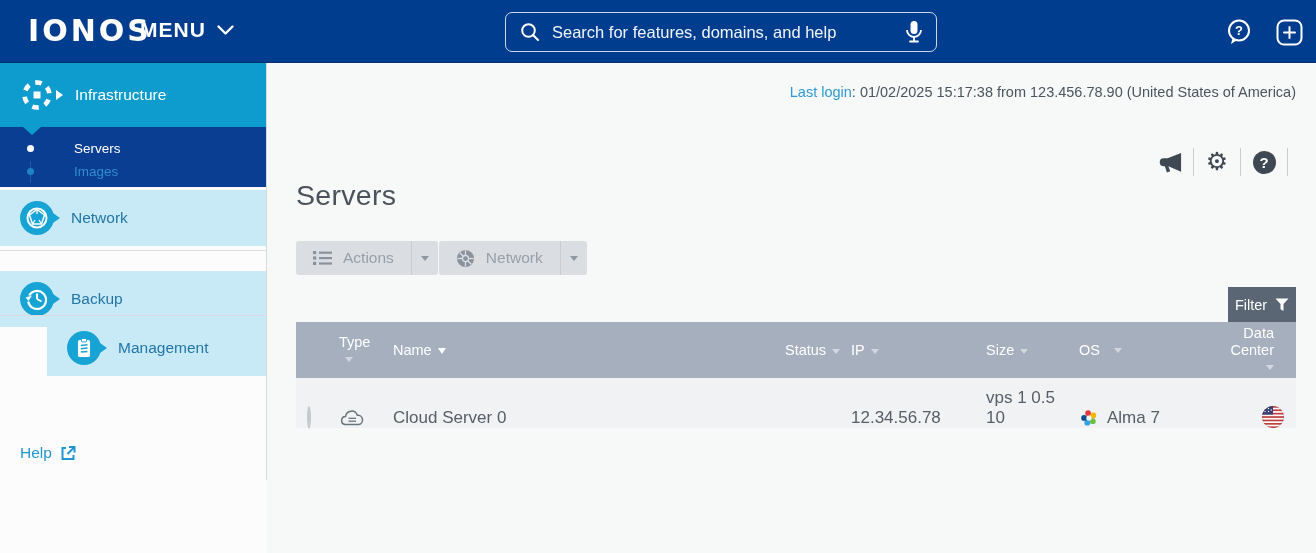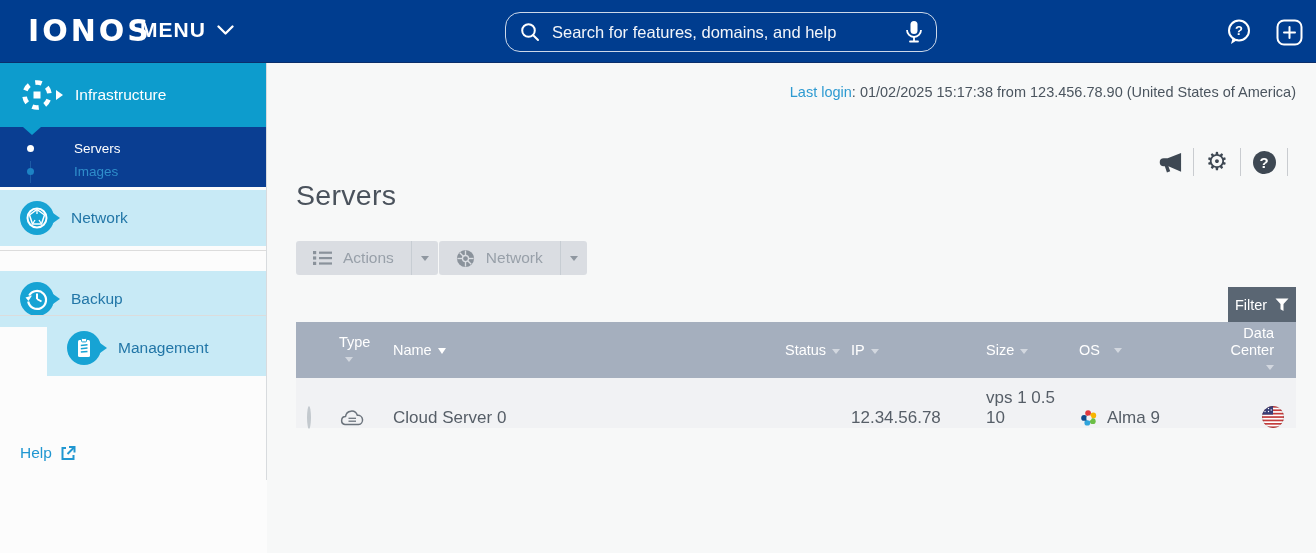--- a/index.html
+++ b/index.html
@@ -5,21 +5,21 @@
   * { margin:0; padding:0; box-sizing:border-box; }
   html,body { width:1316px; height:553px; overflow:hidden; }
   body { font-family:"Liberation Sans", sans-serif; background:#f7f8f8; position:relative; }
   svg { display:block; }
 
   
   .navbar { position:absolute; left:0; top:0; width:1316px; height:63px; background:#003d8f; border-bottom:1px solid #0a2f6b; z-index:10; }
   .logo { position:absolute; left:28px; top:13px; color:#fff; font-size:30px; font-weight:700; letter-spacing:3px; cursor:pointer; font-family:"DejaVu Sans", sans-serif; }
   .menu-btn { position:absolute; left:140px; top:18px; display:flex; align-items:center; gap:11px; color:#fff; cursor:pointer; }
   .menu-btn .menu-lbl { font-size:21px; font-weight:700; letter-spacing:1px; }
-  .search { position:absolute; left:505px; top:12px; width:432px; height:40px; border:1px solid rgba(255,255,255,.8); border-radius:15px; display:flex; align-items:center; padding:0 13px; gap:11px; }
+  .search { position:absolute; left:505px; top:12px; width:432px; height:40px; border:1px solid rgba(255,255,255,.8); border-radius:7px; display:flex; align-items:center; padding:0 13px; gap:11px; }
   .search input { flex:1; background:transparent; border:none; outline:none; color:#fff; font-size:16.5px; font-family:"Liberation Sans",sans-serif; }
   .search input::placeholder { color:rgba(255,255,255,.95); opacity:1; }
   .nav-icons { position:absolute; right:13px; top:18px; display:flex; gap:23px; align-items:center; }
   .nav-icons > div { cursor:pointer; }
 
   
   .sidebar { position:absolute; left:0; top:63px; width:267px; height:490px; background:#fcfcfc; }
   .side-border { position:absolute; right:0; top:0; width:1px; height:417px; background:#d8dbde; }
   .infra-item { position:absolute; left:0; top:0; width:266px; height:64px; background:#0d9ccd; display:flex; align-items:center; cursor:pointer; }
   .infra-item .lbl { color:#fff; font-size:15.5px; margin-left:19px; }
@@ -317,21 +317,21 @@
         <span>
           <svg width="20" height="20" viewBox="0 0 20 20">
             <circle cx="9.1" cy="5.1" r="2.9" fill="#e23a3f"></circle>
             <circle cx="14.3" cy="7.5" r="2.9" fill="#f7b500"></circle>
             <circle cx="13.8" cy="13.2" r="2.9" fill="#6cbe45"></circle>
             <circle cx="8.3" cy="14.7" r="2.9" fill="#30a4dc"></circle>
             <circle cx="5.1" cy="9.9" r="2.9" fill="#0f4c8c"></circle>
             <circle cx="10" cy="10" r="2.6" fill="#f1f2f4"></circle>
           </svg>
         </span>
-        <span>Alma 9</span>
+        <span>Alma 7</span>
       </div>
       <div class="c-dc">
         <span>
           <svg width="22" height="22" viewBox="0 0 22 22">
             <defs>
                 <clipPath id="fc">
                   <circle cx="11" cy="11" r="11"></circle>
                 </clipPath>
               </defs>
             <g clip-path="url(#fc)">

